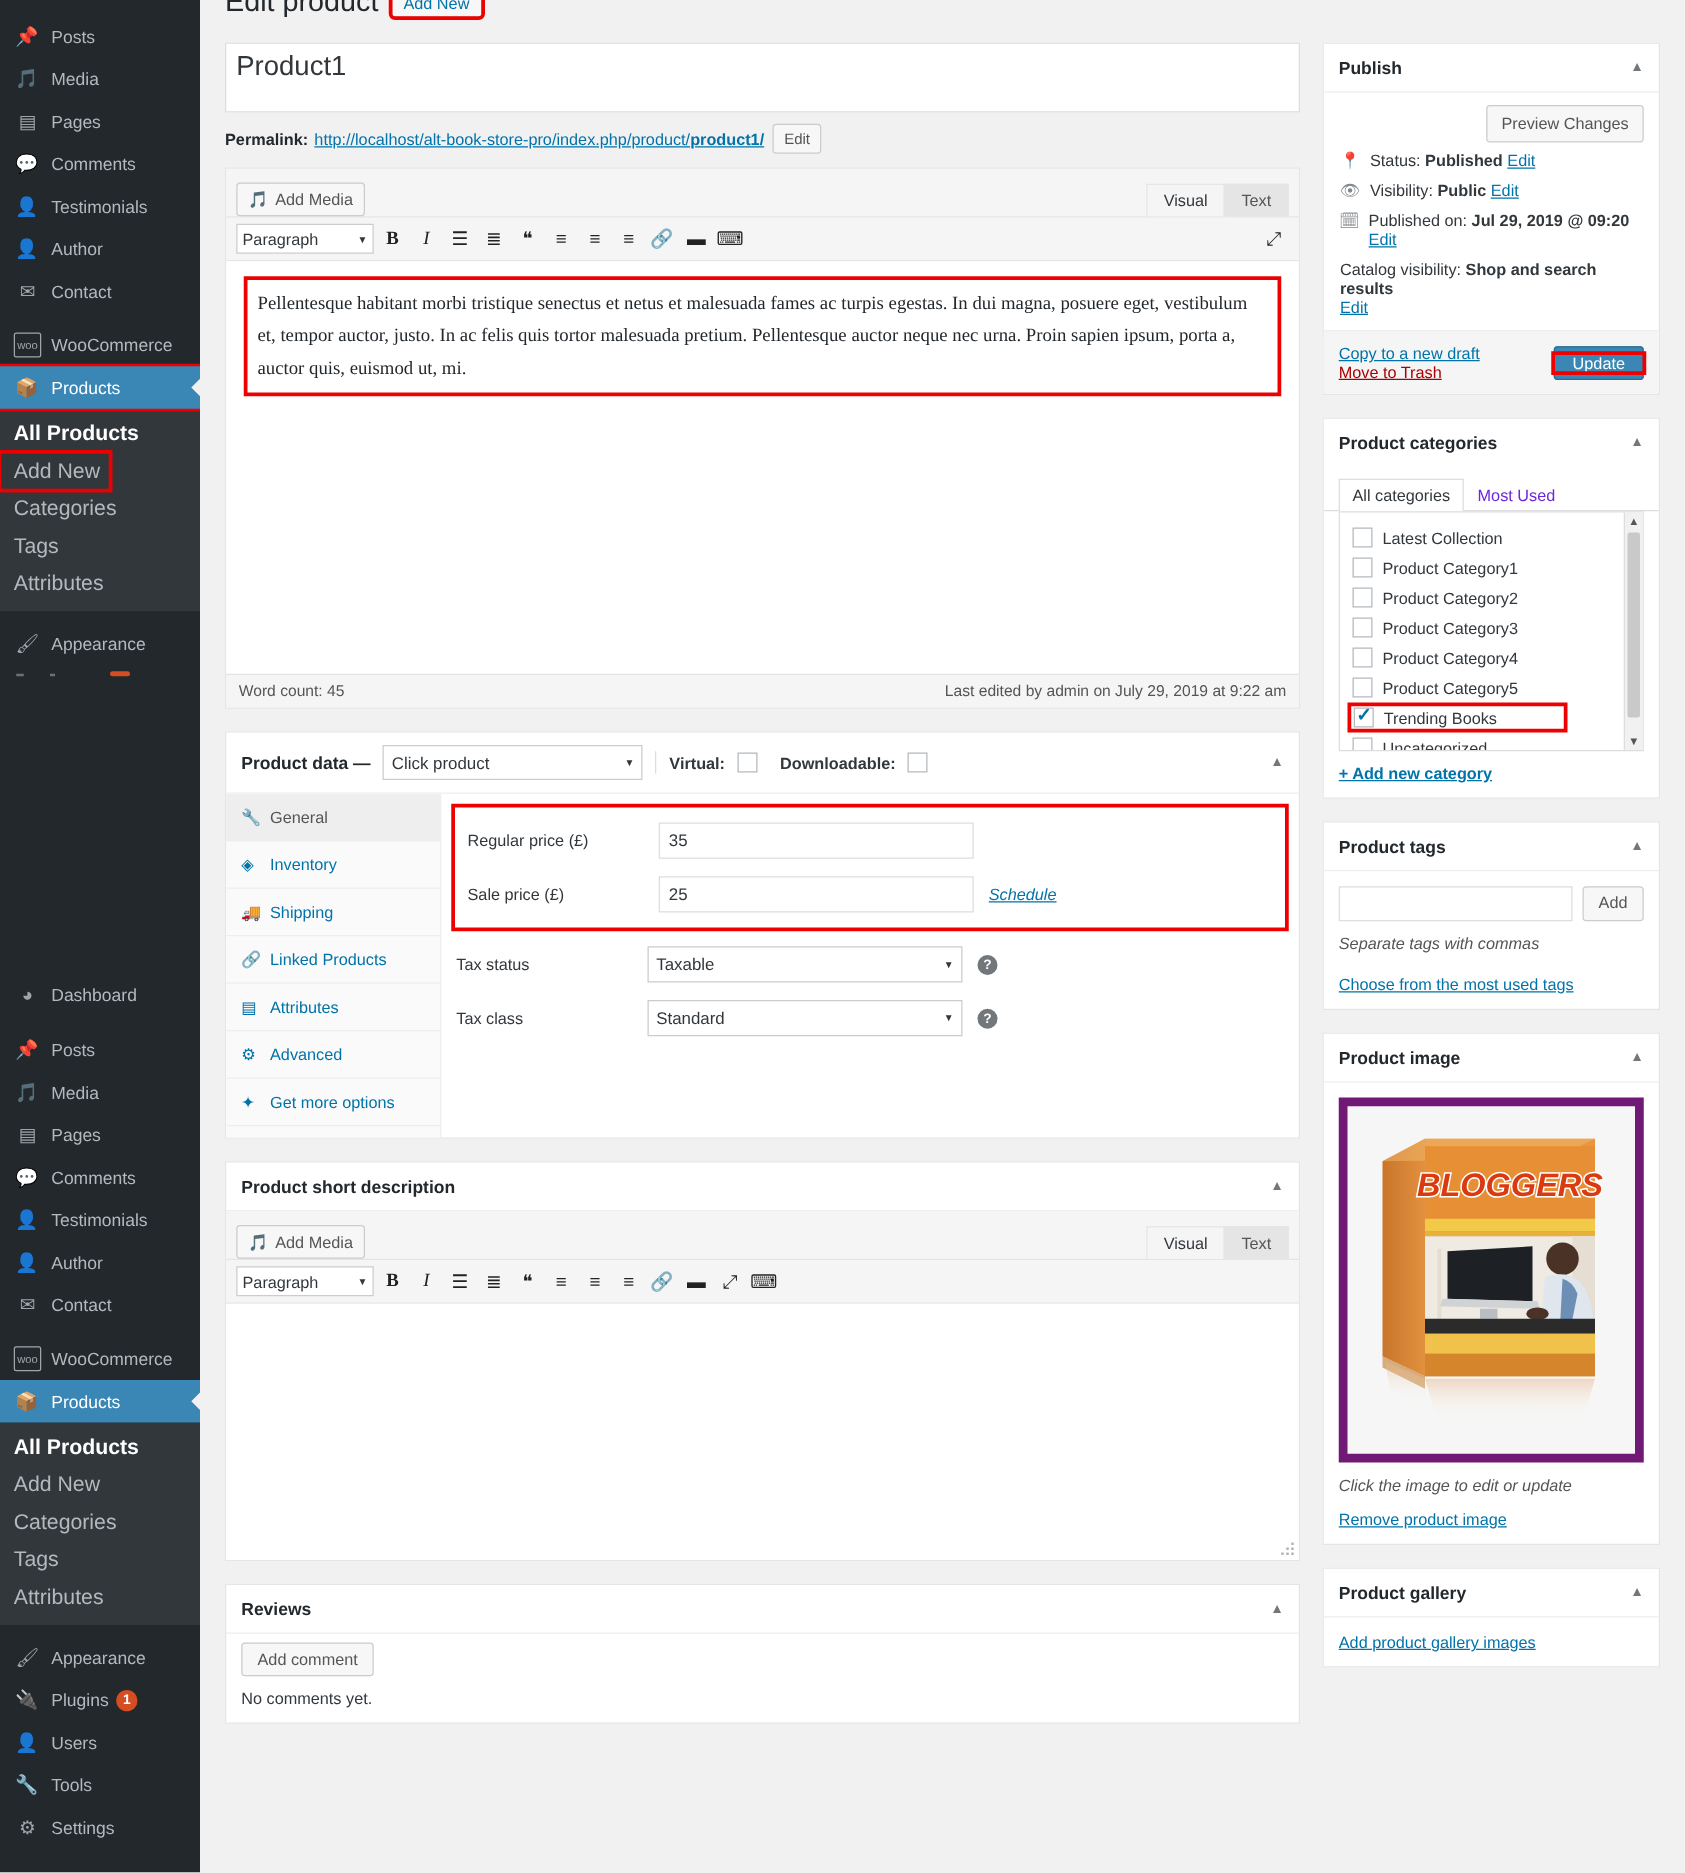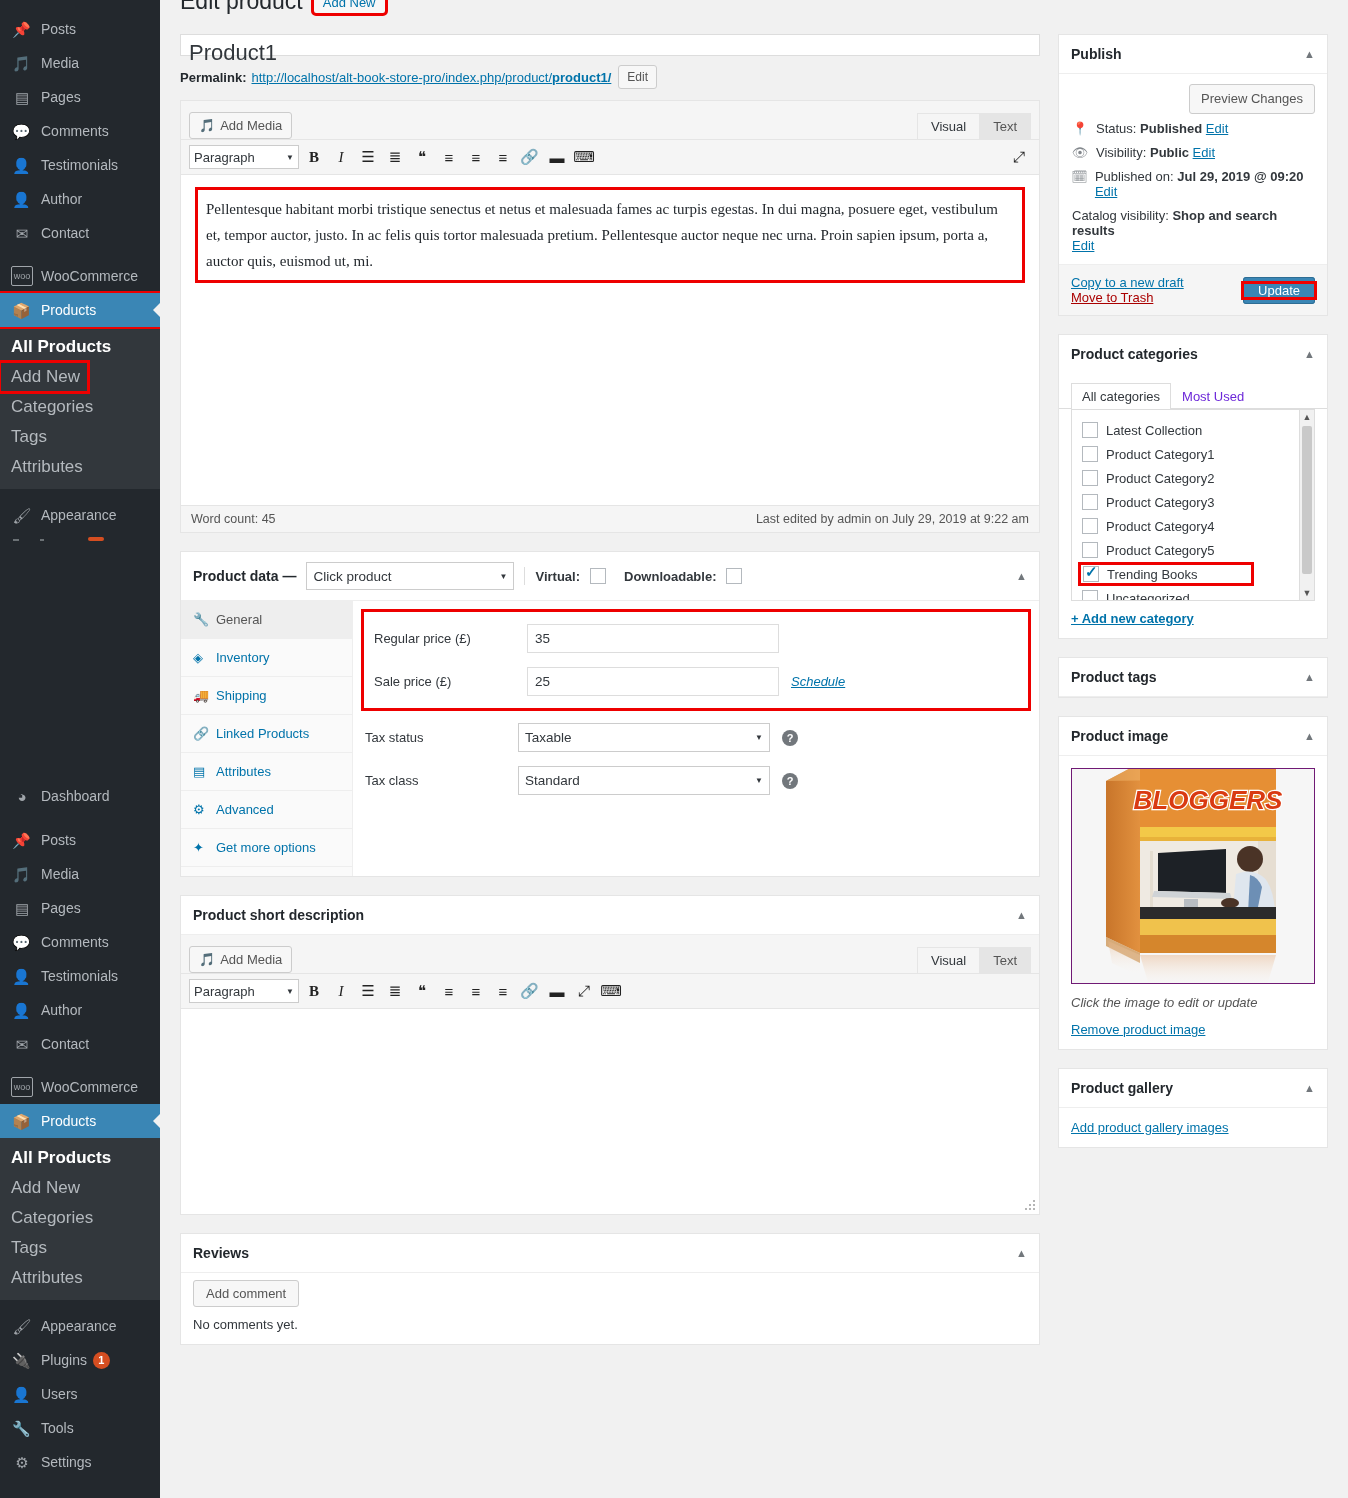--- a/index.html
+++ b/index.html
@@ -109,21 +109,21 @@
   }
   .hl-red { outline: 3px solid #ee0000; outline-offset: -1px; }
   .hl-red-box { border: 3px solid #ee0000; }
 
   .columns { display: flex; gap: 18px; margin-top: 12px; align-items: flex-start; }
   .col-main { width: 860px; }
   .col-side { width: 270px; }
 
   .title-input {
     width: 100%;
-    height: 22px;
+    height: 56px;
     border: 1px solid #ddd;
     background: #fff;
     font-size: 22px;
     line-height: 1.4;
     padding: 3px 8px;
     color: #32373c;
     font-family: "Liberation Sans", sans-serif;
     outline: none;
   }
   .permalink-row {
@@ -310,21 +310,21 @@
 
   
   .tag-body { padding: 12px; }
   .tag-row { display: flex; gap: 8px; }
   .tag-input { flex: 1; border: 1px solid #ddd; height: 28px; background: #fff; }
   .tag-add { border: 1px solid #ccc; background: #f7f7f7; border-radius: 3px; padding: 4px 12px; font-size: 13px; color: #555; }
   .tag-hint { font-style: italic; color: #555; font-size: 13px; margin-top: 10px; }
 
   
   .pi-body { padding: 12px; }
-  .pi-frame { border: 1px solid #701a75; background: #f6f6f6; height: 216px; display:flex; align-items:center; justify-content:center; overflow:hidden; }
+  .pi-frame { border: 7px solid #701a75; background: #f6f6f6; height: 292px; display:flex; align-items:center; justify-content:center; overflow:hidden; }
   .pi-hint { font-style: italic; color: #555; font-size: 13px; margin-top: 11px; }
   .pi-remove { display: block; margin-top: 12px; font-size: 13px; }
 
   .rev-body { padding: 12px; }
   .rev-none { margin-top: 14px; font-size: 13px; color: #32373c; }
 
   .resize-handle {
     position: absolute; right: 2px; bottom: 2px;
     width: 14px; height: 14px;
   }
@@ -781,20 +781,28 @@
             </div>
           </div>
           <a class="addcat lnk">+ Add new category</a>
         </div>
 
         <div class="postbox">
           <div class="postbox-head">
             <span>Product tags</span>
             <span class="toggle-arrow">▲</span>
           </div>
+          <div class="tag-body">
+            <div class="tag-row">
+              <span class="tag-input" placeholder=""></span>
+              <span class="tag-add">Add</span>
+            </div>
+            <div class="tag-hint">Separate tags with commas</div>
+            <a class="lnk" style="display:block;margin-top:18px;font-size:13px;">Choose from the most used tags</a>
+          </div>
         </div>
 
         <div class="postbox hl-red-box">
           <div class="postbox-head">
             <span>Product image</span>
             <span class="toggle-arrow">▲</span>
           </div>
           <div class="pi-body">
             <div class="pi-frame">
               <svg width="190" height="270" viewBox="0 0 190 270">

